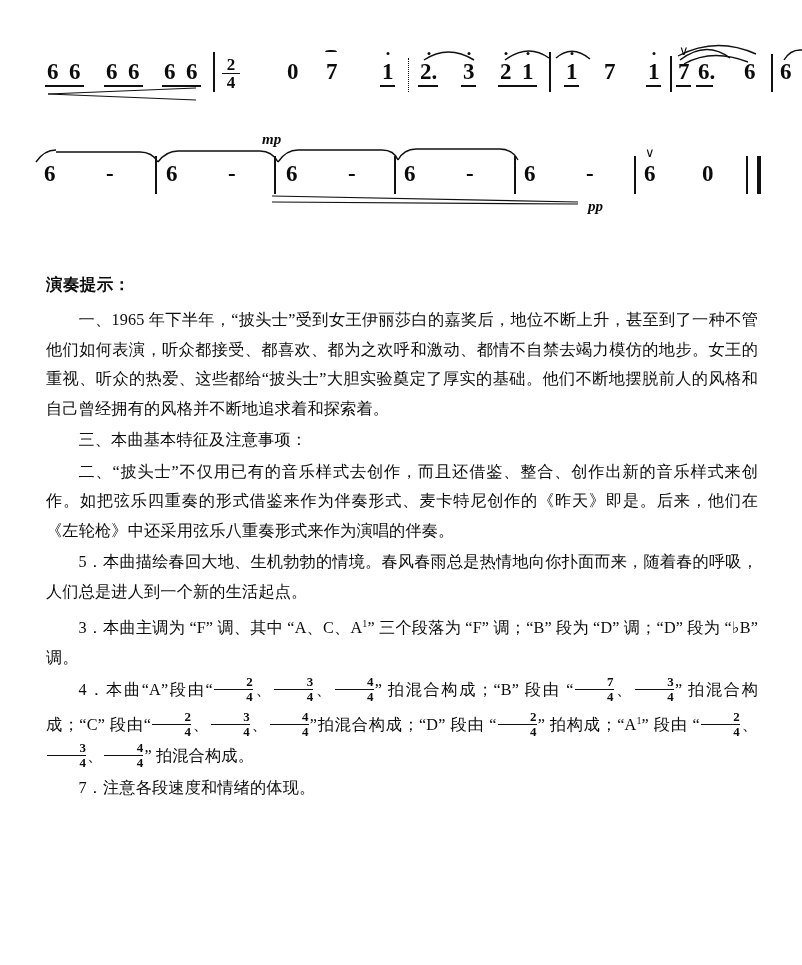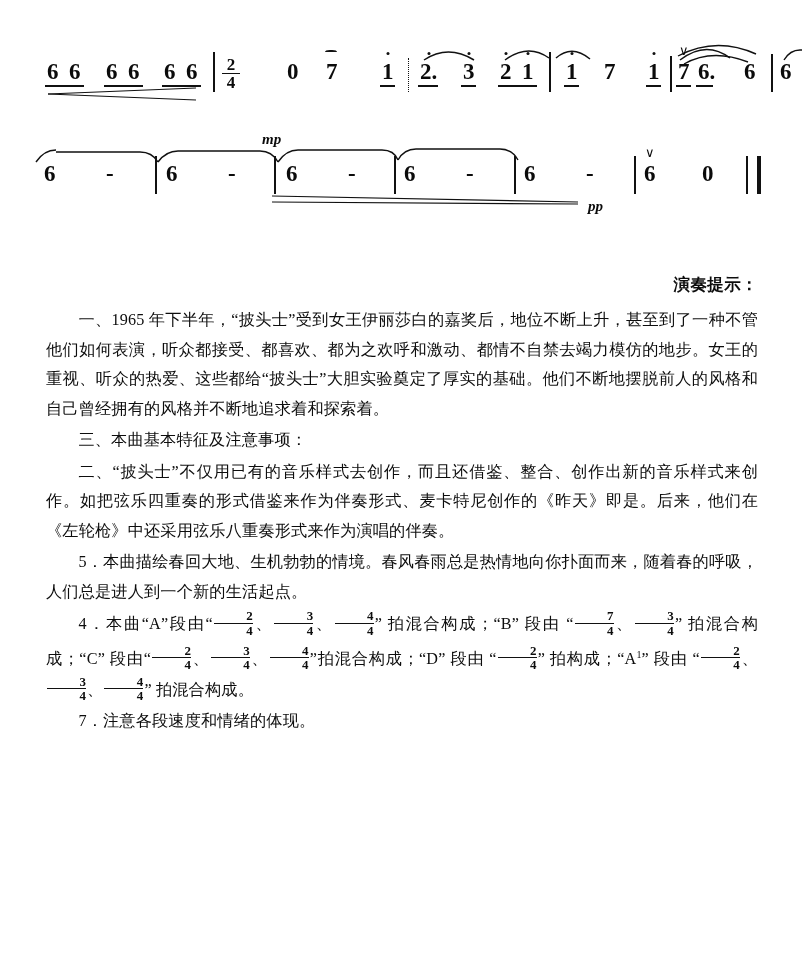--- a/index.html
+++ b/index.html
@@ -146,21 +146,20 @@
     top: 236px;
     width: 712px;
     font-family: "Liberation Serif", "DejaVu Serif", serif;
     color: #0d0d0d;
   }
   .heading {
     font-weight: bold;
     font-size: 16.5px;
     letter-spacing: 0.4px;
     margin: 0 0 10px 0;
-    text-align: right;
   }
   p.para {
     margin: 0 0 2px 0;
     font-size: 16.2px;
     line-height: 29.5px;
     text-align: justify;
     text-justify: inter-ideograph;
     letter-spacing: 0.15px;
     text-indent: 2em;
   }
@@ -334,20 +333,21 @@
 
     <p class="para">一、1965 年下半年，“披头士”受到女王伊丽莎白的嘉奖后，地位不断上升，甚至到了一种不管他们如何表演，听众都接受、都喜欢、都为之欢呼和激动、都情不自禁去竭力模仿的地步。女王的重视、听众的热爱、这些都给“披头士”大胆实验奠定了厚实的基础。他们不断地摆脱前人的风格和自己曾经拥有的风格并不断地追求着和探索着。</p>
 
     <p class="para">三、本曲基本特征及注意事项：</p>
 
     <p class="para">二、“披头士”不仅用已有的音乐样式去创作，而且还借鉴、整合、创作出新的音乐样式来创作。如把弦乐四重奏的形式借鉴来作为伴奏形式、麦卡特尼创作的《昨天》即是。后来，他们在《左轮枪》中还采用弦乐八重奏形式来作为演唱的伴奏。</p>
 
     <p class="para">5．本曲描绘春回大地、生机勃勃的情境。春风春雨总是热情地向你扑面而来，随着春的呼吸，人们总是进人到一个新的生活起点。</p>
 
 
+    <p class="para"><span>3．本曲主调为 “F” 调、其中 “A、C、A</span><sup class="pr">1</sup><span>” 三个段落为 “F” 调；“B” 段为 “D” 调；“D” 段为 “</span><span class="flat">♭</span><span>B” 调。</span></p>
 
     <p class="para"><span>4．本曲“A”段由“</span><span class="frac"><span class="t">2</span><span class="b">4</span></span><span>、</span><span class="frac"><span class="t">3</span><span class="b">4</span></span><span>、</span><span class="frac"><span class="t">4</span><span class="b">4</span></span><span>” 拍混合构成；“B” 段由 “</span><span class="frac"><span class="t">7</span><span class="b">4</span></span><span>、</span><span class="frac"><span class="t">3</span><span class="b">4</span></span><span>” 拍混合构成；“C” 段由“</span><span class="frac"><span class="t">2</span><span class="b">4</span></span><span>、</span><span class="frac"><span class="t">3</span><span class="b">4</span></span><span>、</span><span class="frac"><span class="t">4</span><span class="b">4</span></span><span>”拍混合构成；“D” 段由 “</span><span class="frac"><span class="t">2</span><span class="b">4</span></span><span>” 拍构成；“A</span><sup class="pr">1</sup><span>” 段由 “</span><span class="frac"><span class="t">2</span><span class="b">4</span></span><span>、</span><span class="frac"><span class="t">3</span><span class="b">4</span></span><span>、</span><span class="frac"><span class="t">4</span><span class="b">4</span></span><span>” 拍混合构成。</span></p>
 
 
     <p class="para">7．注意各段速度和情绪的体现。</p>
   </div>
 
 </div>
 
 </body></html>

